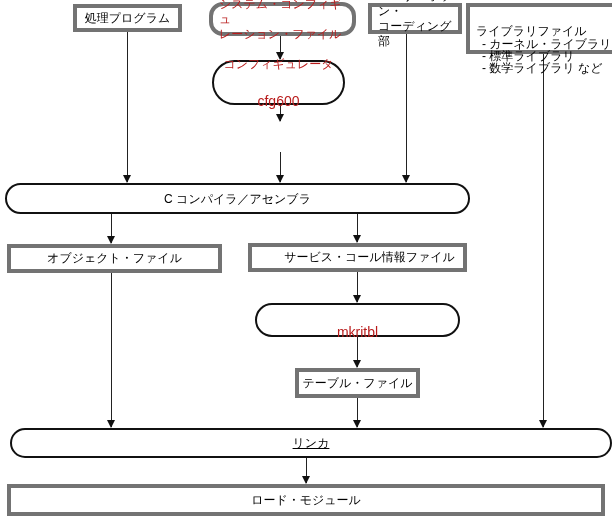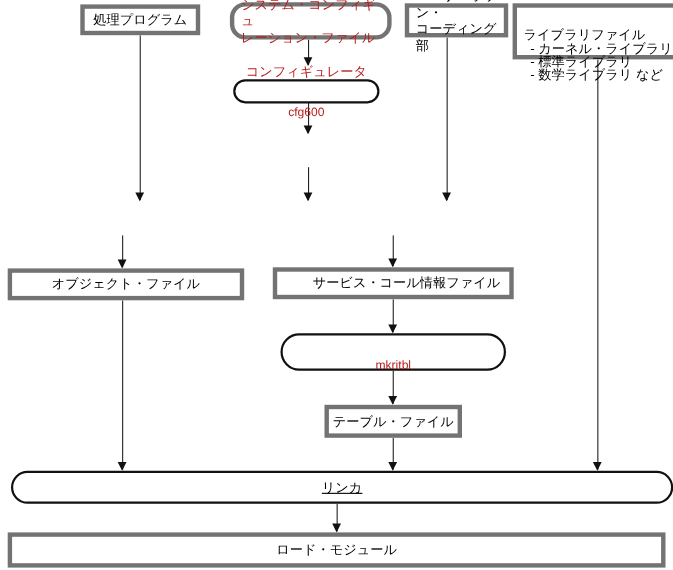--- a/index.html
+++ b/index.html
@@ -46,21 +46,21 @@
     flex-direction: column;
     align-items: center;
     justify-content: center;
     text-align: center;
     font-size: 12px;
     line-height: 14px;
     color: #000;
     z-index: 2;
   }
   .blue { color: #b91c1c; border-radius: 14px; }
-  .cmd { font-size: 11px; line-height: 13px; margin-top: 24px; }
+  .cmd { font-size: 14px; line-height: 13px; margin-top: 24px; }
   .sub { display: block; }
   
   .arrow {
     position: absolute;
     width: 9px;
     z-index: 1;
   }
   .arrow::before {
     content: "";
     position: absolute;
@@ -107,26 +107,29 @@
 
   <div class="box left" style="left:466px; top:3px; width:170px; height:51px; align-items:flex-start; padding-top:18px;">
     <span class="lines">
       <span class="sub" style="line-height:13px;">ライブラリファイル</span>
       <span class="sub" style="line-height:12px; padding-left:6px;">- カーネル・ライブラリ</span>
       <span class="sub" style="line-height:12px; padding-left:6px;">- 標準ライブラリ</span>
       <span class="sub" style="line-height:12px; padding-left:6px;">- 数学ライブラリ など</span>
     </span>
   </div>
 
-  <div class="stadium" style="left:212px; top:72px; width:133px; height:22px;">
+  <div class="stadium" style="left:212px; top:60px; width:133px; height:45px;">
     <span class="blue">コンフィギュレータ</span>
     <span class="blue cmd">cfg600</span>
   </div>
 
 
+  <div class="stadium" style="left:5px; top:183px; width:465px; height:31px;">
+    <span>C コンパイラ／アセンブラ</span>
+  </div>
 
   <div class="box" style="left:7px; top:244px; width:215px; height:29px;">
     <span>オブジェクト・ファイル</span>
   </div>
 
   <div class="box" style="left:248px; top:243px; width:219px; height:29px;padding-left:24px;">
     <span>サービス・コール情報ファイル</span>
   </div>
 
   <div class="stadium" style="left:255px; top:303px; width:205px; height:34px;">

